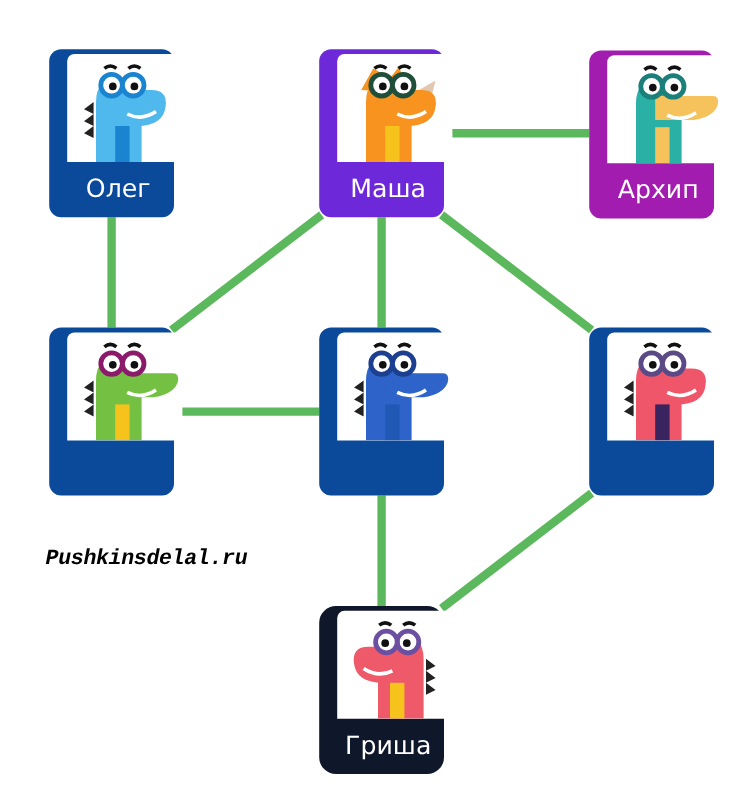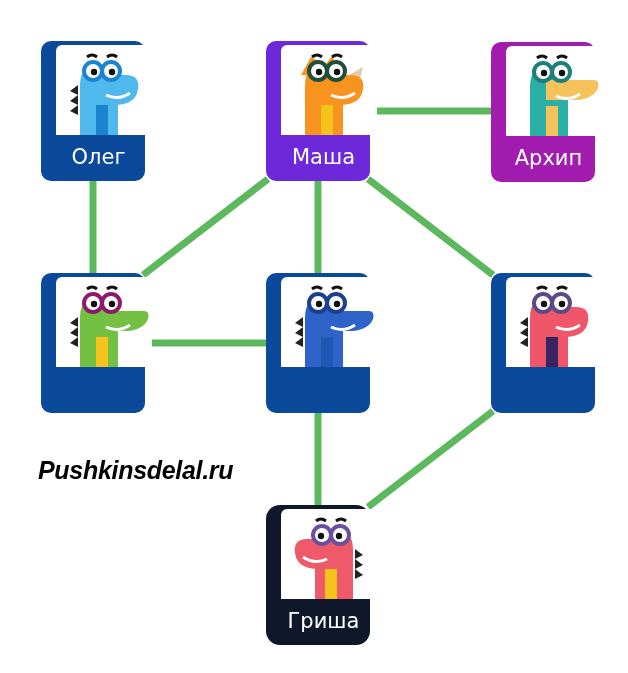--- a/index.html
+++ b/index.html
@@ -13,22 +13,22 @@
     .card .pic {
       width: 96px; height: 90px; background: #ffffff; border-radius: 6px 6px 0 0; overflow: hidden; position: relative;
     }
     .card .pic svg { display: block; }
     .card .name {
       height: 46px; line-height: 44px; text-align: center; color: #ffffff;
       font-family: "DejaVu Sans", sans-serif; font-size: 21px;
     }
     #watermark {
       position: absolute; left: 38px; top: 456px;
-      font-family: Liberation Sans, sans-serif; font-weight: bold; font-style: italic;
-      font-size: 25px; color: #000000; letter-spacing: -0.3px;
+      font-family: Liberation Mono, monospace; font-weight: bold; font-style: italic;
+      font-size: 18px; color: #000000; letter-spacing: -0.3px;
     }
   </style>
 </head>
 <body>
 
 <svg id="edges" xmlns="http://www.w3.org/2000/svg" viewBox="0 0 628 673">
     <line x1="93" y1="181" x2="93" y2="273" stroke="#5cb85c" stroke-width="7"></line>
     <line x1="370" y1="111" x2="491" y2="111" stroke="#5cb85c" stroke-width="7"></line>
     <line x1="268" y1="179" x2="143" y2="275" stroke="#5cb85c" stroke-width="7"></line>
     <line x1="318" y1="181" x2="318" y2="273" stroke="#5cb85c" stroke-width="7"></line>

